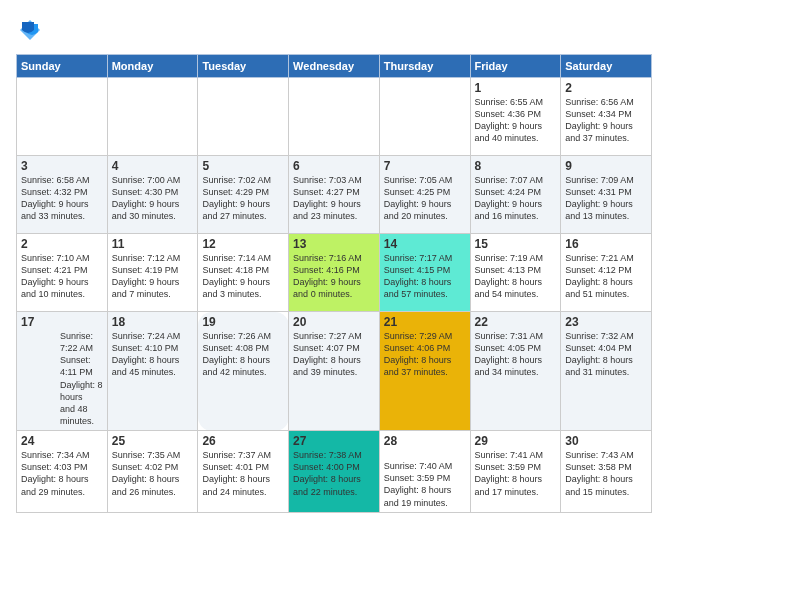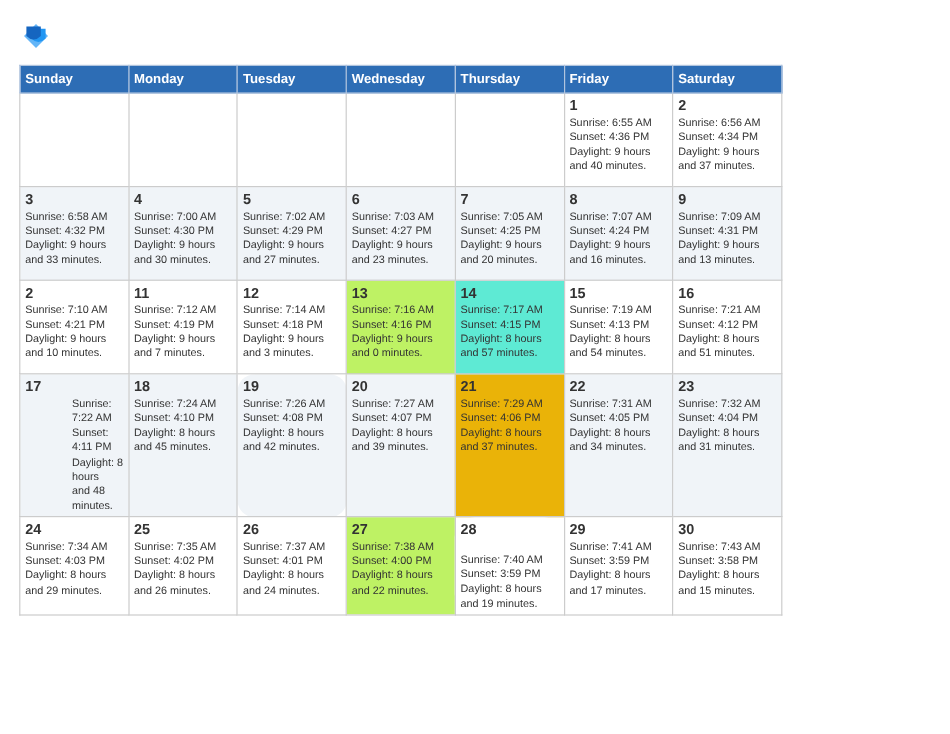--- a/index.html
+++ b/index.html
@@ -313,21 +313,21 @@
 Daylight: 8 hours
 and 26 minutes.</div>
           </td>
           <td style="background: rgb(255, 255, 255);">
             <span class="day-number">26</span>
             <div class="day-info" style="white-space: pre-line;">Sunrise: 7:37 AM
 Sunset: 4:01 PM
 Daylight: 8 hours
 and 24 minutes.</div>
           </td>
-          <td style="background: #bef264;">
+          <td style="background: #14b8a6;">
             <span class="day-number">27</span>
             <div class="day-info" style="white-space: pre-line;">Sunrise: 7:38 AM
 Sunset: 4:00 PM
 Daylight: 8 hours
 and 22 minutes.</div>
           </td>
           <td style="background: rgb(255, 255, 255); border-radius: 17px;">
             <span class="day-number">28</span>
             <div class="day-info" style="white-space: pre-line; margin-top: 12px;">Sunrise: 7:40 AM
 Sunset: 3:59 PM

